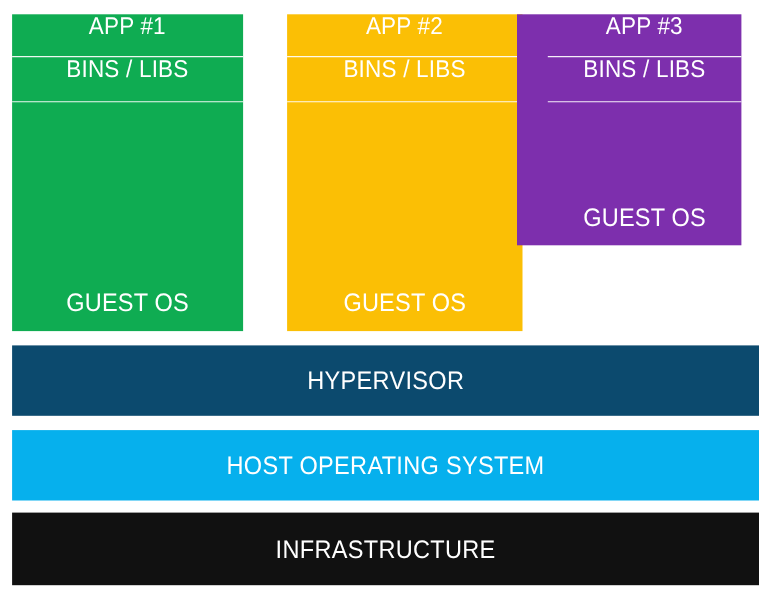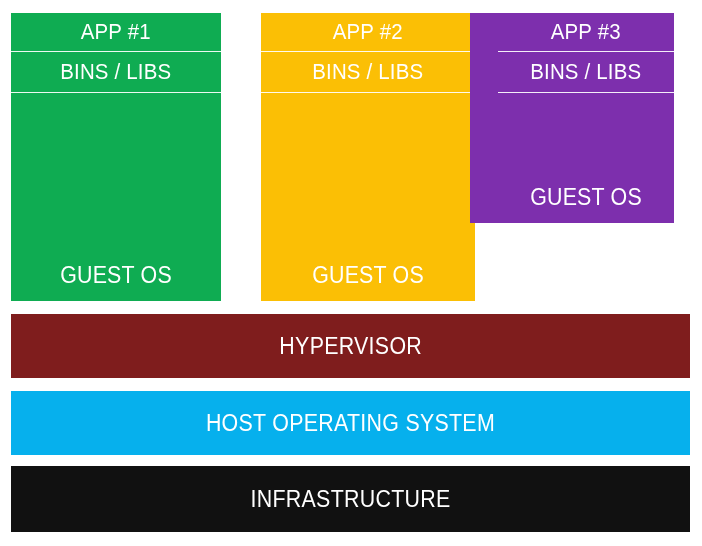--- a/index.html
+++ b/index.html
@@ -27,21 +27,20 @@
     top: 13px;
     display: flex;
     flex-direction: column;
     box-sizing: border-box;
   }
 
   .vm-app,
   .vm-bins {
     box-sizing: border-box;
     display: flex;
-    align-items: center;
     justify-content: center;
     border-bottom: 1px solid rgba(255,255,255,0.92);
     flex: 0 0 auto;
   }
   .vm-app  { height: 39px; }
   .vm-bins { height: 41px; }
 
   .vm-guest {
     box-sizing: border-box;
     flex: 1 1 auto;
@@ -128,21 +127,21 @@
       <span class="vm-label">APP #3</span>
     </div>
     <div class="vm-bins">
       <span class="vm-label">BINS / LIBS</span>
     </div>
     <div class="vm-guest">
       <span class="vm-label guest-label">GUEST OS</span>
     </div>
   </div>
 
-  <div class="layer-bar" id="bar-hypervisor" style="background-color: #7f1d1d;">
+  <div class="layer-bar" id="bar-hypervisor" style="background-color: #0c4a6e;">
     <span class="layer-label">HYPERVISOR</span>
   </div>
 
   <div class="layer-bar" id="bar-infra" style="background-color: rgb(17, 17, 17);">
     <span class="layer-label">INFRASTRUCTURE</span>
   </div>
 
   <div class="layer-bar" id="bar-host-os" style="background-color: rgb(6, 176, 237);">
     <span class="layer-label">HOST OPERATING SYSTEM</span>
   </div>

